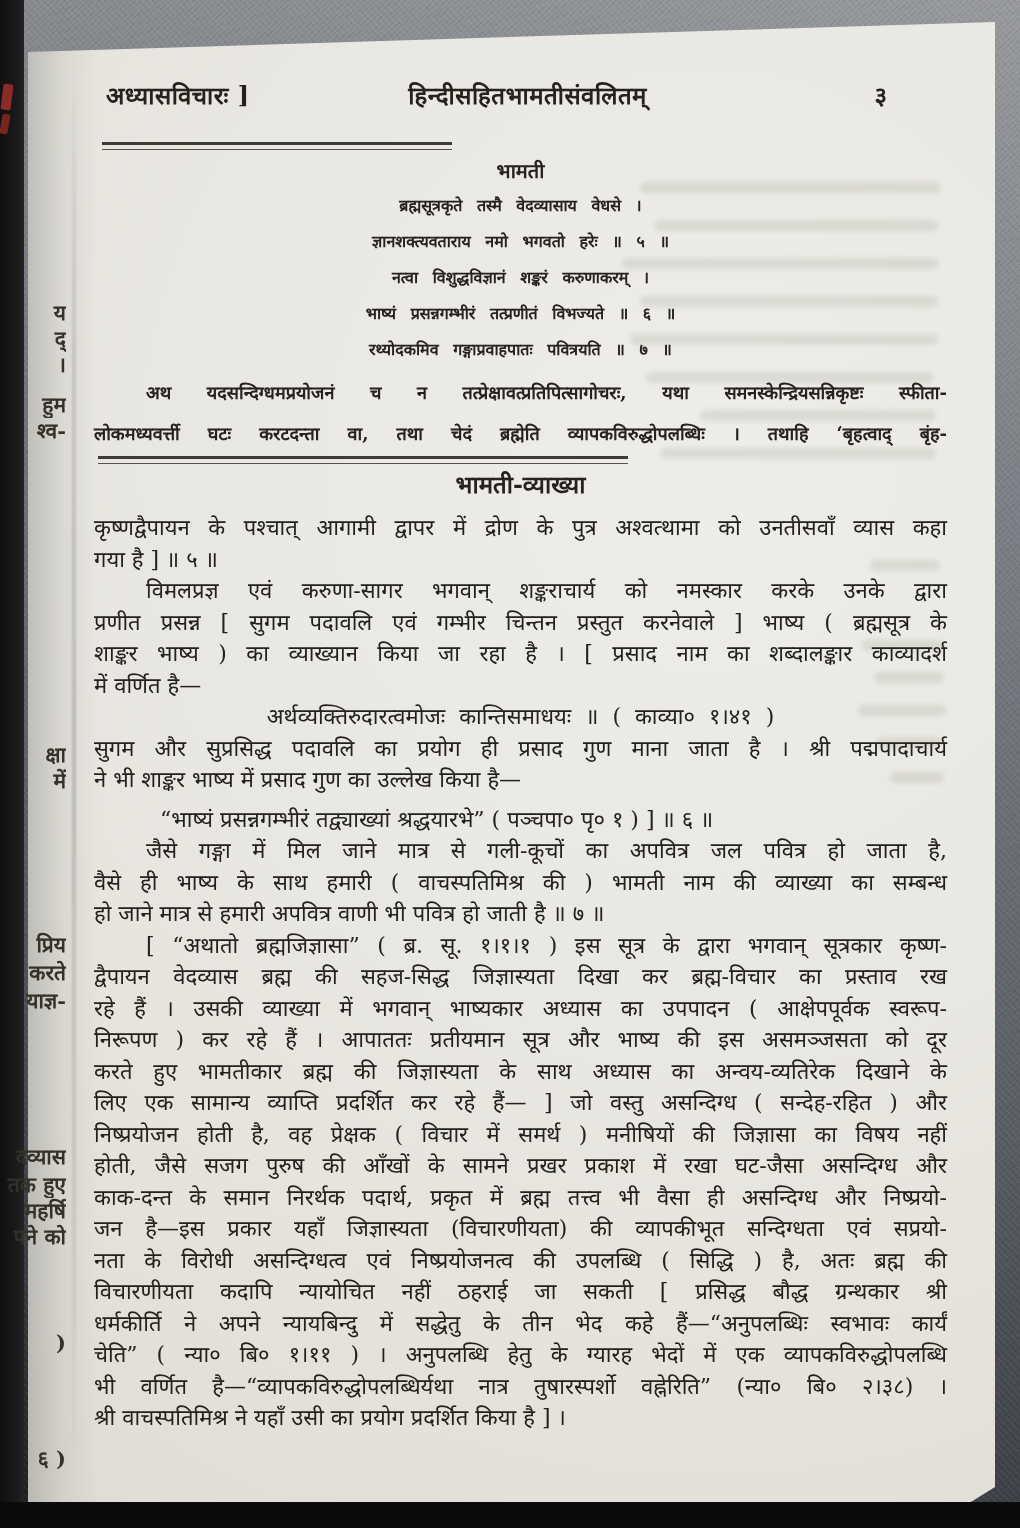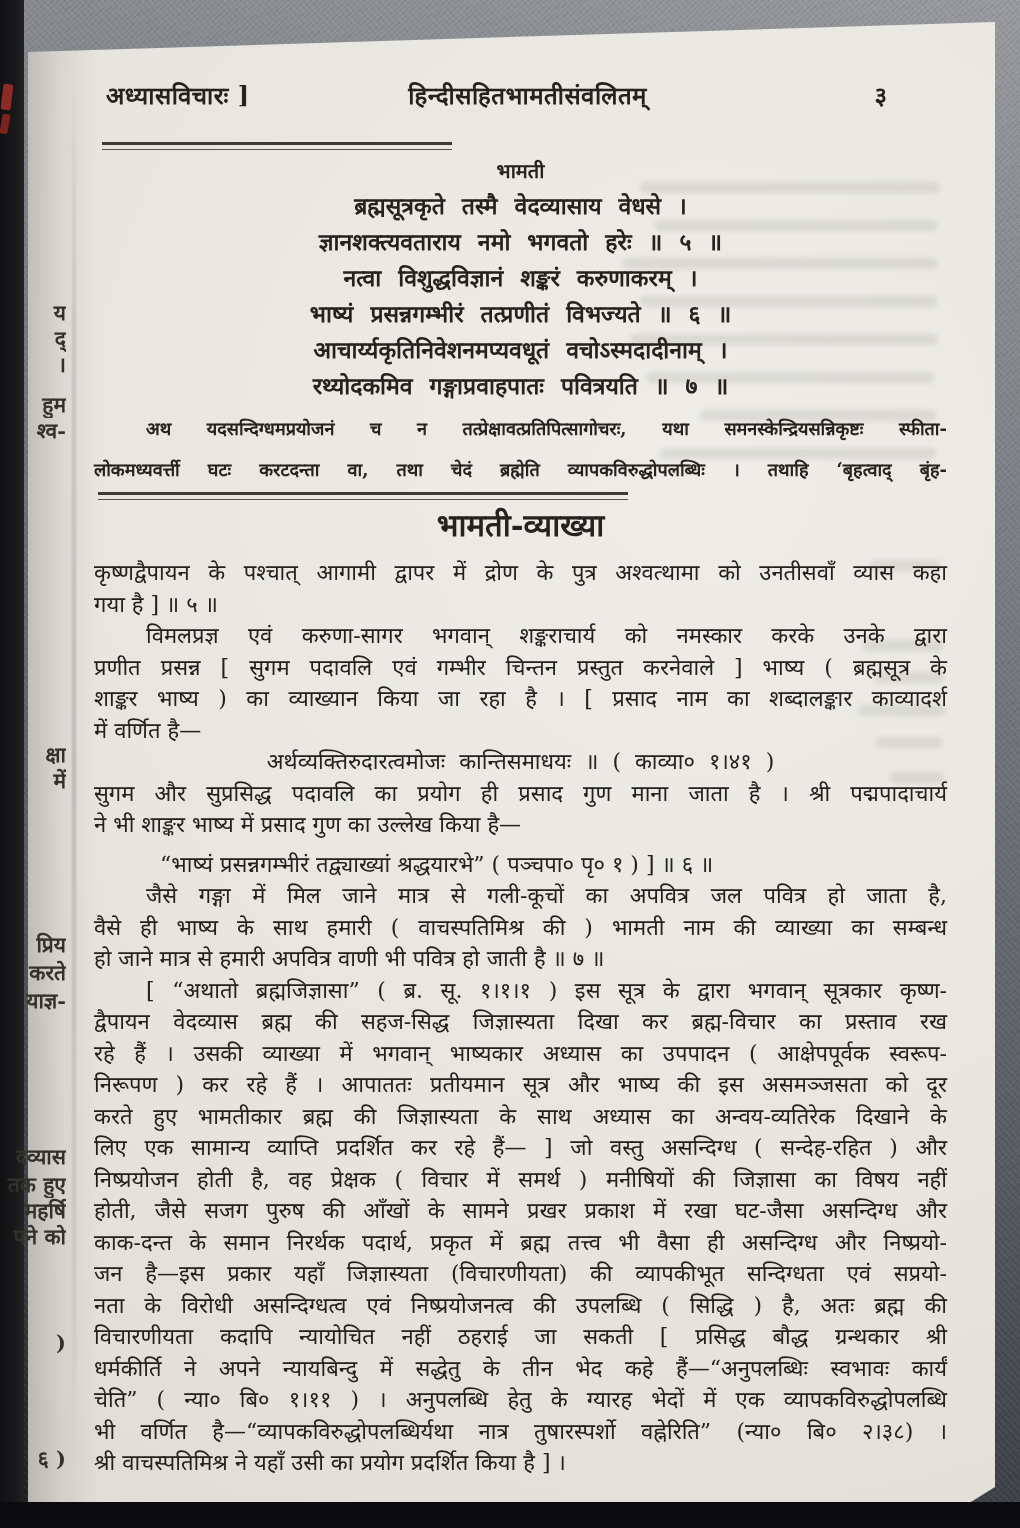--- a/index.html
+++ b/index.html
@@ -36,21 +36,21 @@
   .hdr-left{position:absolute;left:12px;top:0;letter-spacing:.5px;}
   .hdr-title{position:absolute;left:50%;transform:translateX(-47%);top:0;letter-spacing:.5px;}
   .hdr-pageno{position:absolute;right:60px;top:0;}
 
   .double-rule{height:4px;border-top:3px solid #3d3b36;border-bottom:1px solid #55524b;}
   .rule1{margin:30px 0 0 8px;width:350px;}
   .rule2{margin:6px 0 0 4px;width:530px;}
 
   .sec-head{text-align:center;font-weight:bold;font-size:20px;margin-top:7px;}
 
-  .verse{font-weight:bold;font-size:23px;line-height:36px;text-align:center;word-spacing:9px;}
+  .verse{font-weight:bold;font-size:16px;line-height:36px;text-align:center;word-spacing:9px;}
   .verse-block{margin-top:4px;}
 
   .skt-prose{font-weight:bold;font-size:18px;line-height:33px;margin-top:8px;
     text-align:justify;text-align-last:justify;word-spacing:2px;}
   .skt-prose.first{text-indent:52px;}
 
   .hindi{margin-top:12px;font-size:22px;line-height:31.5px;color:#23211c;}
   .hl{min-height:31.5px;}
   .jl{text-align:justify;text-align-last:justify;}
   .ll{text-align:left;}
@@ -105,30 +105,29 @@
 
     <div class="double-rule rule1"></div>
 
     <div class="sec-head">भामती</div>
 
     <div class="verse-block">
       <div class="verse">ब्रह्मसूत्रकृते तस्मै वेदव्यासाय वेधसे ।</div>
       <div class="verse">ज्ञानशक्त्यवताराय नमो भगवतो हरेः ॥ ५ ॥</div>
       <div class="verse">नत्वा विशुद्धविज्ञानं शङ्करं करुणाकरम् ।</div>
       <div class="verse">भाष्यं प्रसन्नगम्भीरं तत्प्रणीतं विभज्यते ॥ ६ ॥</div>
-      <div class="verse">आचार्य्यकृतिनिवेशनमप्यवधूतं वचोऽस्मदादीनाम् ।</div>
       <div class="verse">रथ्योदकमिव गङ्गाप्रवाहपातः पवित्रयति ॥ ७ ॥</div>
     </div>
 
     <div class="skt-prose first">अथ यदसन्दिग्धमप्रयोजनं च न तत्प्रेक्षावत्प्रतिपित्सागोचरः, यथा समनस्केन्द्रियसन्निकृष्टः स्फीता-</div>
     <div class="skt-prose">लोकमध्यवर्त्ती घटः करटदन्ता वा, तथा चेदं ब्रह्मेति व्यापकविरुद्धोपलब्धिः । तथाहि ‘बृहत्वाद् बृंह-</div>
 
     <div class="double-rule rule2"></div>
 
-    <div class="sec-head" style="font-size:31px;margin-top:3px;">भामती-व्याख्या</div>
+    <div class="sec-head" style="font-size:24px;margin-top:3px;">भामती-व्याख्या</div>
 
     <div class="hindi">
       <div class="hl jl">कृष्णद्वैपायन के पश्चात् आगामी द्वापर में द्रोण के पुत्र अश्वत्थामा को उनतीसवाँ व्यास कहा</div>
       <div class="hl ll">गया है ] ॥ ५ ॥</div>
       <div class="hl jl il">विमलप्रज्ञ एवं करुणा-सागर भगवान् शङ्कराचार्य को नमस्कार करके उनके द्वारा</div>
       <div class="hl jl">प्रणीत प्रसन्न [ सुगम पदावलि एवं गम्भीर चिन्तन प्रस्तुत करनेवाले ] भाष्य ( ब्रह्मसूत्र के</div>
       <div class="hl jl">शाङ्कर भाष्य ) का व्याख्यान किया जा रहा है । [ प्रसाद नाम का शब्दालङ्कार काव्यादर्श</div>
       <div class="hl ll">में वर्णित है—</div>
       <div class="hl cl">अर्थव्यक्तिरुदारत्वमोजः कान्तिसमाधयः ॥ ( काव्या० १।४१ )</div>
       <div class="hl jl">सुगम और सुप्रसिद्ध पदावलि का प्रयोग ही प्रसाद गुण माना जाता है । श्री पद्मपादाचार्य</div>

